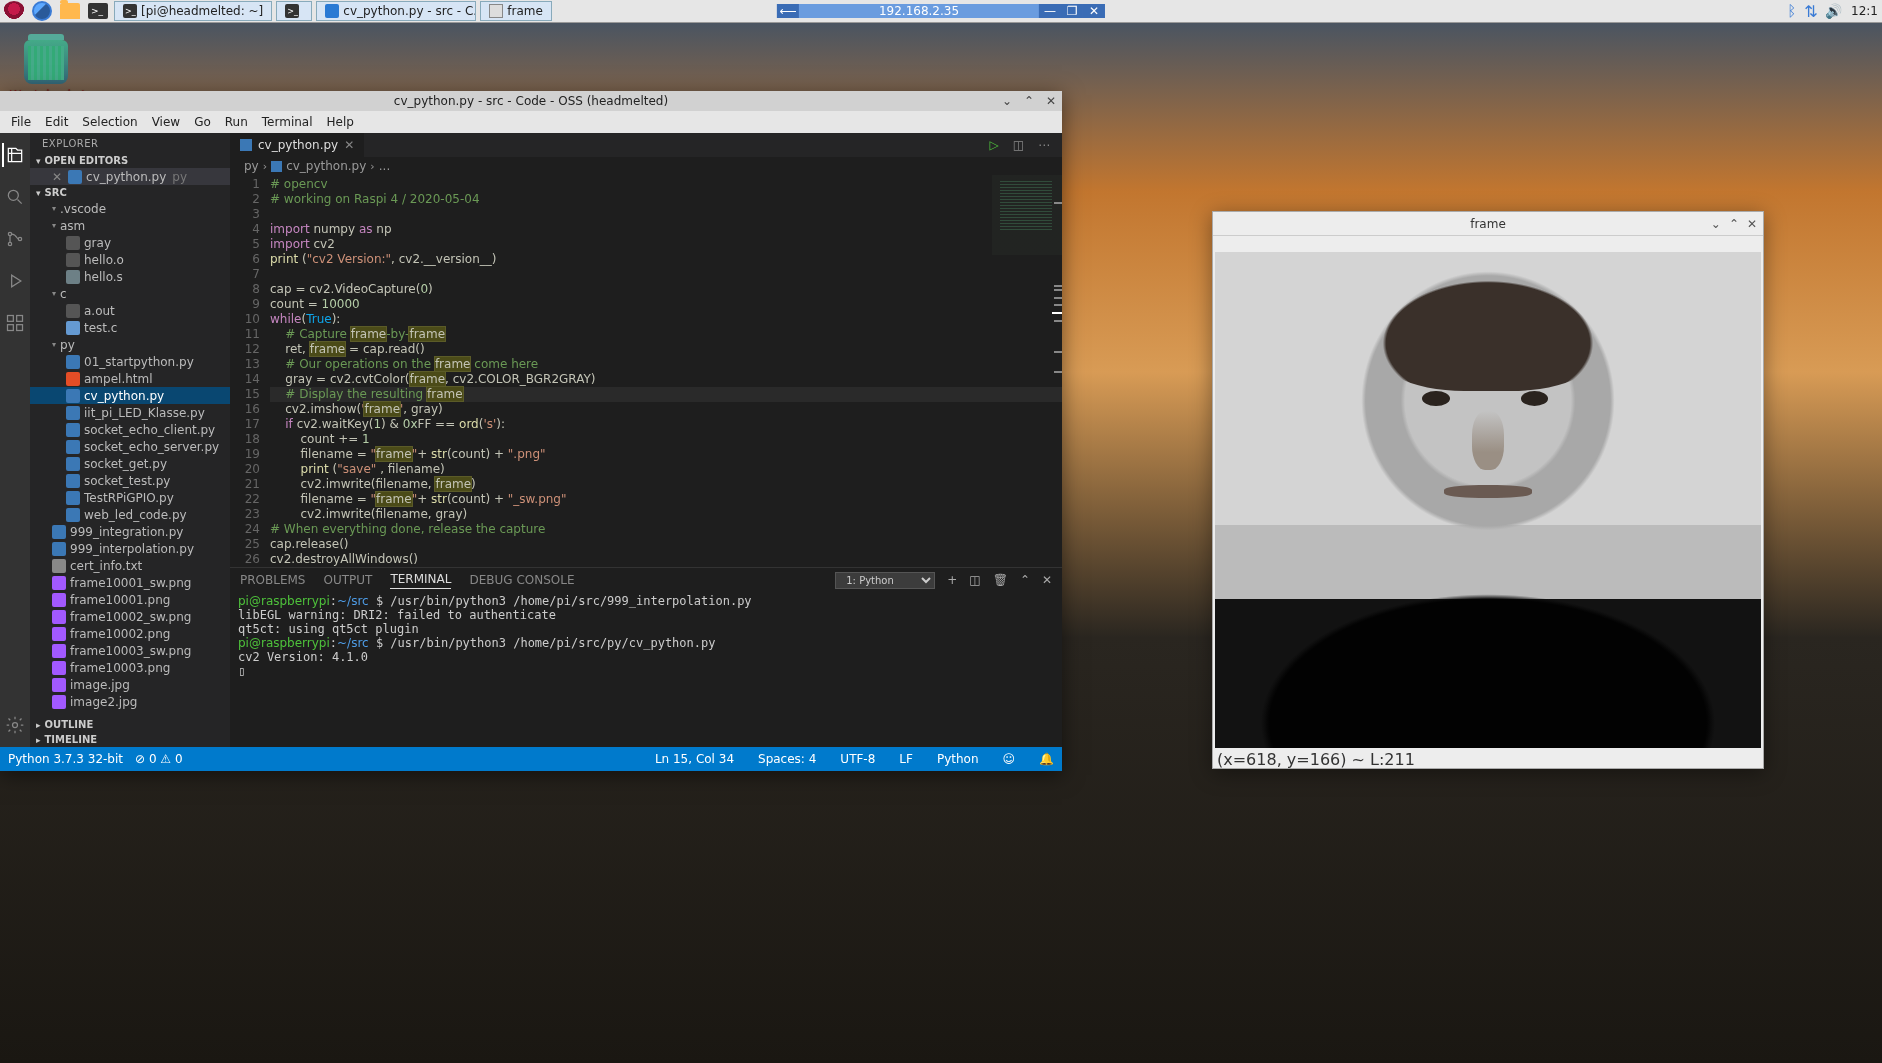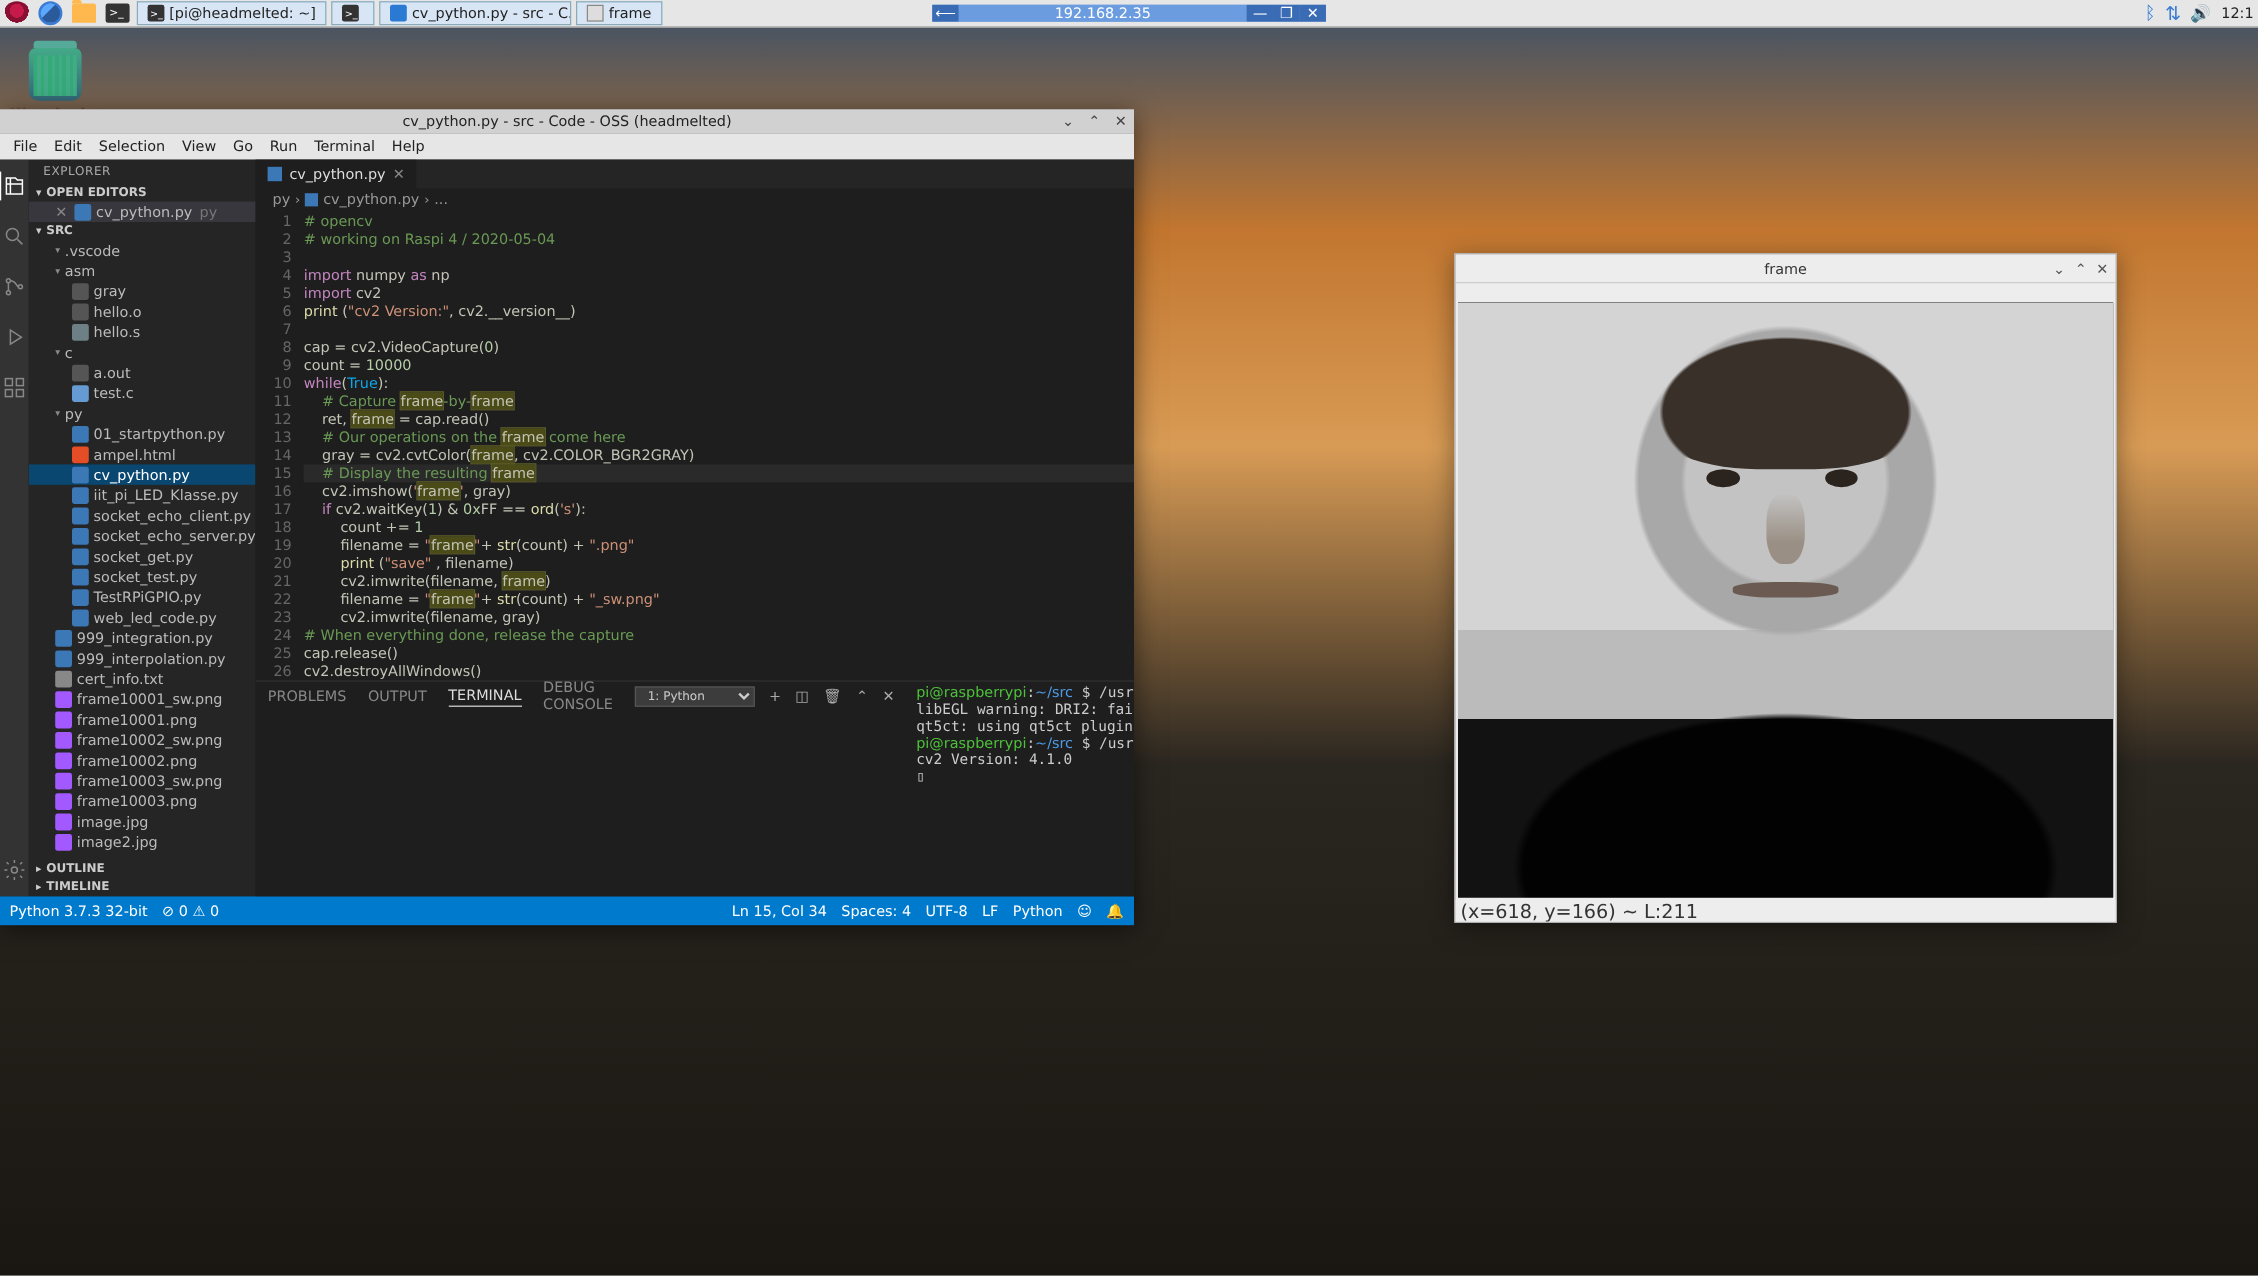--- a/index.html
+++ b/index.html
@@ -16,21 +16,21 @@
 .tb-center{position:absolute;left:50%;transform:translateX(-50%);display:flex;align-items:center;background:#5a8ccf;height:14px;font-size:10px;color:#fff}
 .tb-center .ctrl{width:22px;height:14px;background:#3a6cb5;display:flex;align-items:center;justify-content:center}
 .tb-center .ip{padding:0 80px;background:#6a9cdf;height:14px;display:flex;align-items:center}
 .tb-right{margin-left:auto;display:flex;align-items:center;color:#333;height:22px}
 .tb-right span{margin:0 4px;display:flex;align-items:center}
 .tb-clock{font-size:12px;color:#222;margin-right:4px}
 .desktop-icon{position:absolute;top:40px;left:6px;width:80px;text-align:right;color:#7f1d1d;text-shadow:0 1px 2px #000}
 .trash{width:44px;height:44px;margin:0 auto 4px;background:linear-gradient(180deg,#4a8 0%,#367 100%);border-radius:6px 6px 8px 8px;position:relative}
 .trash::before{content:"";position:absolute;top:-6px;left:4px;right:4px;height:6px;background:#5a9;border-radius:3px 3px 0 0}
 .trash::after{content:"";position:absolute;inset:6px 4px 4px;background:repeating-linear-gradient(90deg,#3a7 0 3px,#4a8 3px 6px)}
-.vscode{position:absolute;top:91px;left:0;width:945px;height:680px;background:#1e1e1e;box-shadow:0 4px 20px rgba(0,0,0,.5);display:flex;flex-direction:column}
+.vscode{position:absolute;top:91px;left:0;width:1062px;height:680px;background:#1e1e1e;box-shadow:0 4px 20px rgba(0,0,0,.5);display:flex;flex-direction:column}
 .vs-title{height:20px;background:#d1d1d1;display:flex;align-items:center;justify-content:center;color:#222;font-size:11px;position:relative}
 .vs-title-btns{position:absolute;right:4px;display:flex;gap:8px;color:#444}
 .vs-title-btns span{width:14px;text-align:center;font-size:12px}
 .vs-menu{height:22px;background:#e6e6e6;display:flex;align-items:center;padding:0 4px;color:#222;font-size:12px}
 .vs-menu span{padding:0 7px}
 .vs-body{flex:1;display:flex;overflow:hidden}
 .vs-activity{width:30px;background:#333;display:flex;flex-direction:column;align-items:center;padding-top:10px;gap:18px}
 .vs-activity .abtn{width:24px;height:24px;display:flex;align-items:center;justify-content:center;color:#888}
 .vs-activity .abtn.active{color:#fff;border-left:2px solid #fff;margin-left:-2px}
 .vs-side{width:200px;background:#252526;display:flex;flex-direction:column;color:#bbb;font-size:11px}
@@ -64,29 +64,29 @@
 .gutter{width:40px;text-align:right;color:#666;padding-right:10px;padding-top:2px}
 .gutter div{height:15px}
 .lines{flex:1;padding-top:2px;white-space:pre;color:#c3c4b6}
 .lines div{height:15px}
 .k{color:#c586c0}.s{color:#ce9178}.c{color:#6a9955}.f{color:#dcdcaa}.n{color:#b5cea8}.b{color:#0ea5e9}.hl-f{color:#c3c4b6;background:#4b4b18;outline:1px solid #5b5b28}
 .cursor-line{background:#2a2a2a}
 .minimap{position:absolute;top:0;right:0;width:70px;height:200px;background:linear-gradient(180deg,rgba(80,100,80,.15) 0 40%,transparent 40%);opacity:.6}
 .minimap::before{content:"";position:absolute;inset:6px 10px auto 8px;height:50px;background:repeating-linear-gradient(180deg,#5a7 0 1px,transparent 1px 3px);opacity:.5}
 .oscroll{position:absolute;right:0;top:0;width:10px;height:100%}
 .oscroll .mk{position:absolute;right:0;width:8px;height:2px;background:#888}
-.panel{height:180px;border-top:1px solid #333;display:flex;}
+.panel{height:180px;border-top:1px solid #333;display:flex;flex-direction:column}
 .panel-tabs{height:24px;display:flex;align-items:center;padding:0 10px;gap:18px;font-size:10px;color:#888}
 .panel-tabs span.act{color:#ddd;border-bottom:1px solid #ddd;padding-bottom:2px}
 .panel-tabs .right{margin-left:auto;display:flex;align-items:center;gap:12px;color:#aaa}
 .panel-tabs select{background:#3c3c3c;border:1px solid #555;color:#ccc;font-size:10px;padding:1px 24px 1px 6px}
 .panel-body{flex:1;font-family:Consolas,monospace;font-size:12px;padding:2px 8px;color:#ccc;line-height:14px;white-space:pre}
 .panel-body .g{color:#4ec13b}.panel-body .bl{color:#4e9ce6}
 .statusbar{height:18px;background:#007acc;color:#fff;display:flex;align-items:center;font-size:11px;padding:12px 8px;gap:12px}
-.statusbar .right{margin-left:auto;display:flex;gap:12px;align-items:center}
+.statusbar .right{margin-left:auto;display:flex;gap:24px;align-items:center}
 .frame-win{position:absolute;top:211px;left:1212px;width:552px;height:558px;background:#ededed;border:1px solid #aaa;box-shadow:0 4px 20px rgba(0,0,0,.4);display:flex;flex-direction:column}
 .frame-title{height:24px;display:flex;align-items:center;justify-content:center;color:#333;font-size:12px;position:relative;border-bottom:1px solid #ccc}
 .frame-title .btns{position:absolute;right:6px;display:flex;gap:8px;color:#555;font-size:12px}
 .frame-img{flex:1;background:#000;margin:16px 2px 2px;position:relative;overflow:hidden}
 .frame-img .portrait{position:absolute;inset:0;background:
  radial-gradient(ellipse 40% 45% at 50% 30%,#c8beb4 0 38%,#b0a498 40% 56%,transparent 58%),
  radial-gradient(ellipse 80% 50% at 50% 95%,#080808 0 50%,transparent 52%),
  linear-gradient(180deg,#d6cfc7 0 55%,#bfb7ae 55% 70%,#1a1714 70% 100%);
  filter:grayscale(1) contrast(1.05)}
 .frame-img .hair{position:absolute;left:28%;top:4%;width:44%;height:24%;background:radial-gradient(ellipse at 50% 60%,#3a302a 0 60%,transparent 62%);border-radius:50% 50% 40% 40%}

